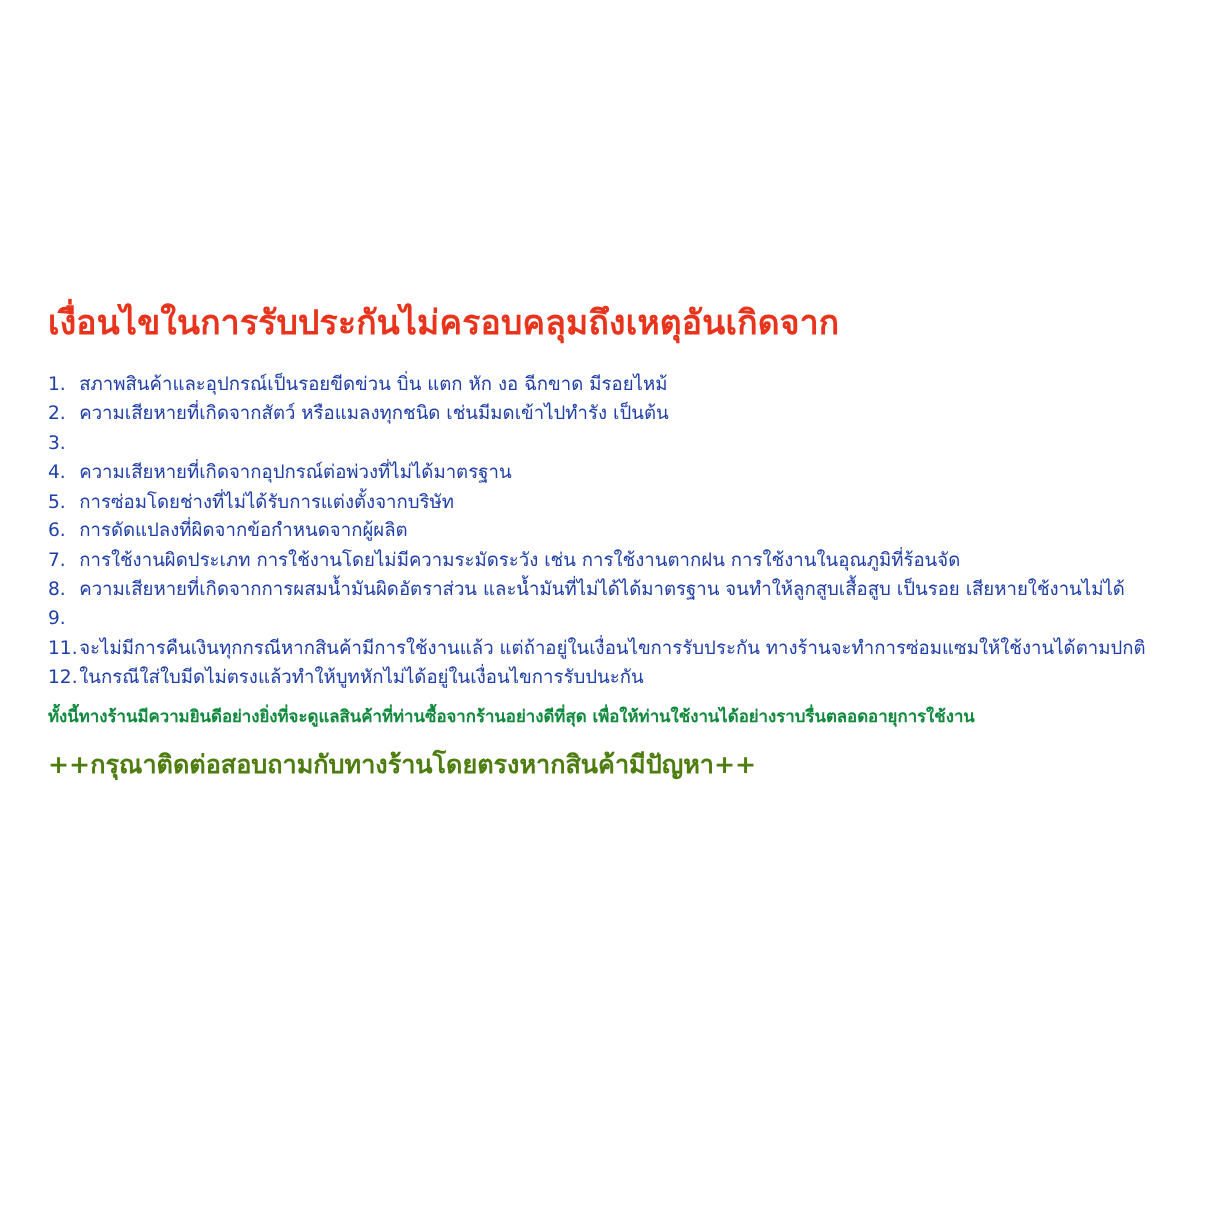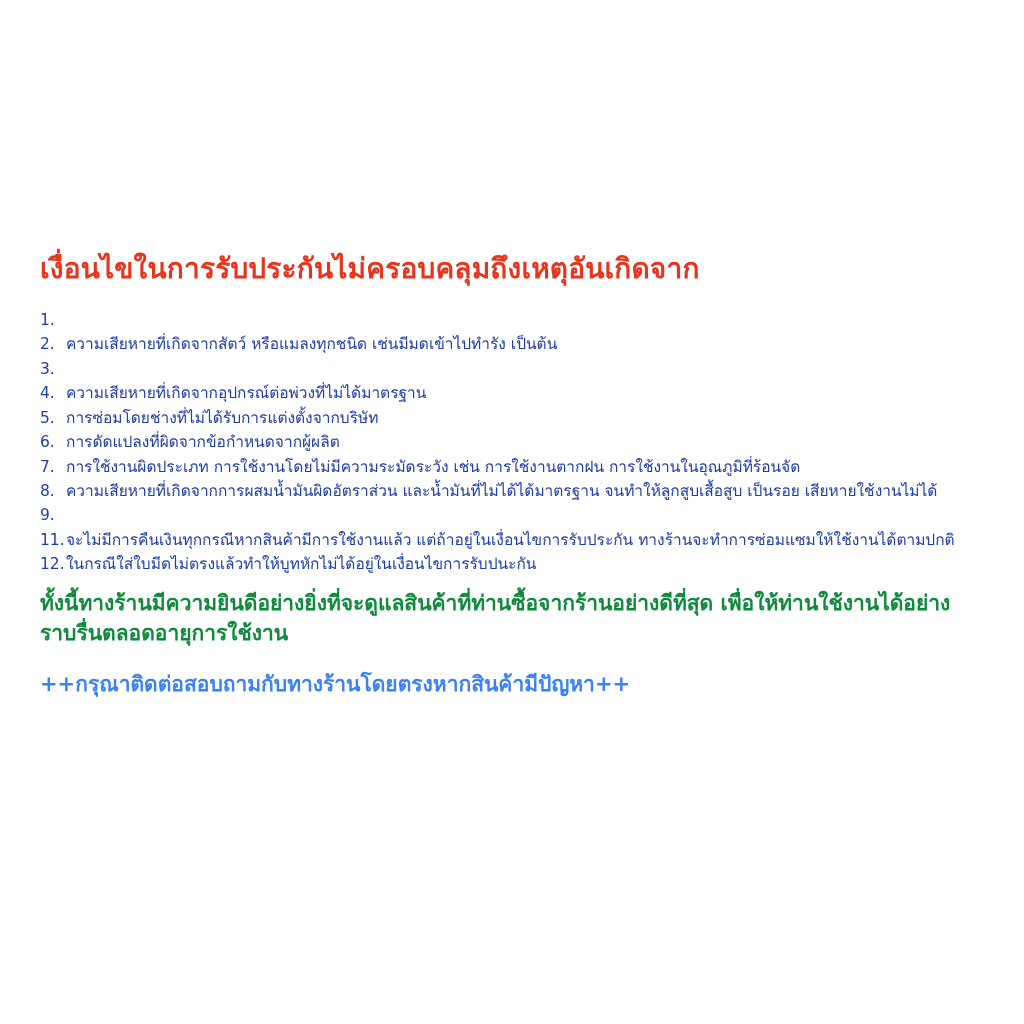--- a/index.html
+++ b/index.html
@@ -51,48 +51,49 @@
   }
   .clause-num {
     flex: 0 0 auto;
     min-width: 26px;
   }
   .clause-text {
     flex: 0 1 auto;
   }
   .closing {
     color: #0f8a3c;
-    font-size: 21px;
+    font-size: 14px;
     font-weight: bold;
     line-height: 1.42;
     margin-top: 12px;
   }
   .closing-para {
     max-width: 945px;
   }
   .closing-note {
-    color: #3b82f6;
+    color: #4d7c0f;
     font-size: 21px;
     font-weight: bold;
     line-height: 1.42;
     margin-top: 8px;
     white-space: nowrap;
   }
 </style>
 </head>
 <body>
 
 <div class="page">
   <div class="content">
 
     <h1 class="doc-title">เงื่อนไขในการรับประกันไม่ครอบคลุมถึงเหตุอันเกิดจาก</h1>
 
     <ul class="clause-list">
       <li class="clause">
         <span class="clause-num">1.</span>
+        <span class="clause-text">สภาพสินค้าและอุปกรณ์เป็นรอยขีดข่วน บิ่น  แตก หัก งอ ฉีกขาด มีรอยไหม้</span>
       </li>
       <li class="clause">
         <span class="clause-num">2.</span>
         <span class="clause-text">ความเสียหายที่เกิดจากสัตว์ หรือแมลงทุกชนิด เช่นมีมดเข้าไปทำรัง เป็นต้น</span>
       </li>
       <li class="clause">
         <span class="clause-num">3.</span>
       </li>
       <li class="clause">
         <span class="clause-num">4.</span>

